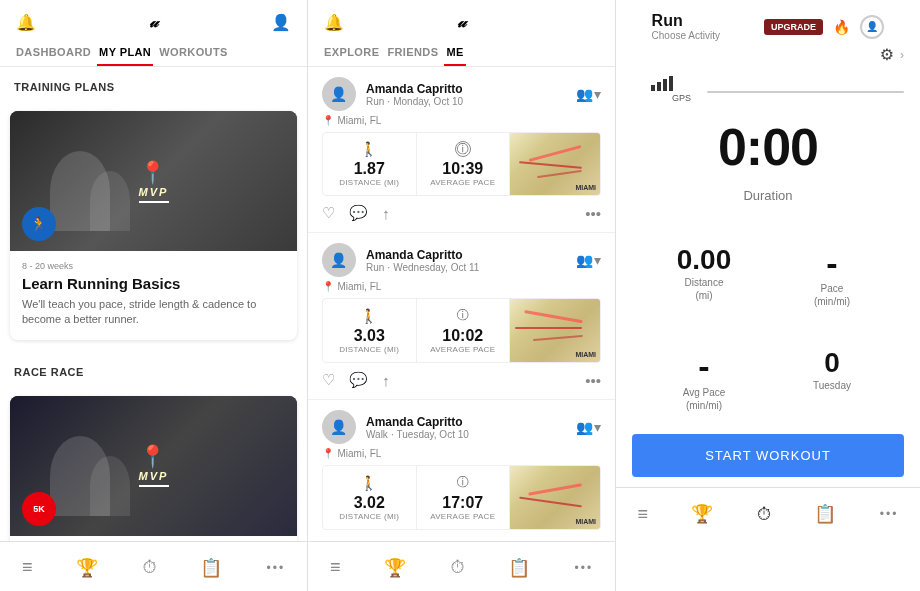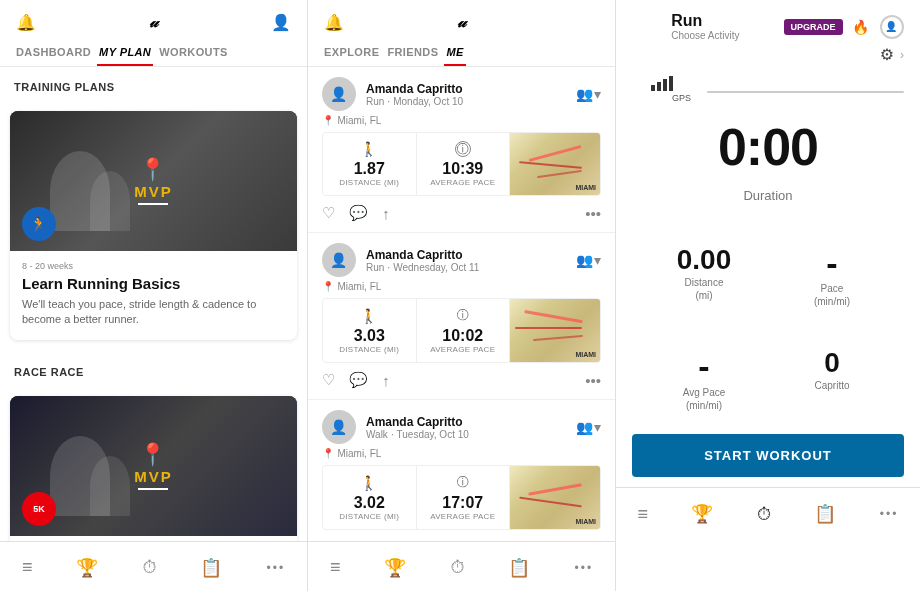--- a/index.html
+++ b/index.html
@@ -56,21 +56,20 @@
       font-weight: 600;
       color: #888;
       padding: 6px 2px;
       cursor: pointer;
       text-transform: uppercase;
       letter-spacing: 0.4px;
     }
     .nav-tab.active {
       color: #000;
       border-bottom: 2px solid #e8000d;
-      font-style: italic;
     }
 
     
     .scroll-area {
       flex: 1;
       overflow-y: auto;
       overflow-x: hidden;
     }
     .scroll-area::-webkit-scrollbar { width: 0; }
 
@@ -124,24 +123,25 @@
       align-items: center;
       justify-content: center;
     }
     .mvp-logo {
       display: flex;
       flex-direction: column;
       align-items: center;
       color: #fff;
     }
     .mvp-text {
-      font-size: 15px;
+      font-size: 11px;
       font-weight: 700;
       letter-spacing: 2px;
-      color: #eab308;
+      color: #fef9c3;
+      font-style: italic;
     }
     .mvp-underline {
       width: 30px;
       height: 2px;
       background: #fff;
       margin-top: 3px;
     }
     .card-badge {
       position: absolute;
       bottom: 10px;
@@ -305,29 +305,29 @@
       align-items: center;
       gap: 14px;
     }
     .feed-action-icon { font-size: 15px; color: #888; cursor: pointer; }
     .feed-action-more { margin-left: auto; font-size: 15px; color: #888; cursor: pointer; }
 
     
     .right-top-bar {
       display: flex;
       align-items: center;
-      justify-content: flex-end;
+      justify-content: center;
       padding: 12px 16px 4px;
       gap: 44px;
     }
     .right-activity-title { font-size: 16px; font-weight: 700; color: #111; }
     .right-activity-sub { font-size: 10px; color: #888; }
     .right-top-icons { display: flex; gap: 10px; align-items: center; }
     .upgrade-btn {
-      background: #701a75;
+      background: #7f1d1d;
       color: #fff;
       font-size: 9px;
       font-weight: 700;
       padding: 3px 7px;
       border-radius: 3px;
       border: none;
       cursor: pointer;
     }
     .right-gear { font-size: 16px; color: #444; cursor: pointer; }
     .right-arrow { font-size: 12px; color: #aaa; cursor: pointer; }
@@ -395,24 +395,24 @@
     .metric-value.dash { font-size: 34px; }
     .metric-label {
       font-size: 10px;
       color: #777;
       text-align: center;
       line-height: 1.3;
     }
 
     .start-btn {
       margin: 10px 16px;
-      background: #0369a1;
+      background: #3b82f6;
       color: #fff;
       font-size: 13px;
-      font-weight: 700;
+      font-weight: 400;
       letter-spacing: 1px;
       text-transform: uppercase;
       padding: 14px;
       border: none;
       border-radius: 4px;
       width: calc(100% - 32px);
       cursor: pointer;
       text-align: center;
     }
 
@@ -706,21 +706,21 @@
     <div class="metric-cell">
       <div class="metric-value dash">-</div>
       <div class="metric-label">Pace<br>(min/mi)</div>
     </div>
     <div class="metric-cell">
       <div class="metric-value dash">-</div>
       <div class="metric-label">Avg Pace<br>(min/mi)</div>
     </div>
     <div class="metric-cell">
       <div class="metric-value">0</div>
-      <div class="metric-label">Capritto</div>
+      <div class="metric-label">Tuesday</div>
     </div>
   </div>
 
   <button class="start-btn">START WORKOUT</button>
 
   <div class="right-bottom-nav">
     <span class="bottom-nav-item">≡</span>
     <span class="bottom-nav-item">🏆</span>
     <span class="bottom-nav-item active" style="color:#111;">⏱</span>
     <span class="bottom-nav-item">📋</span>

